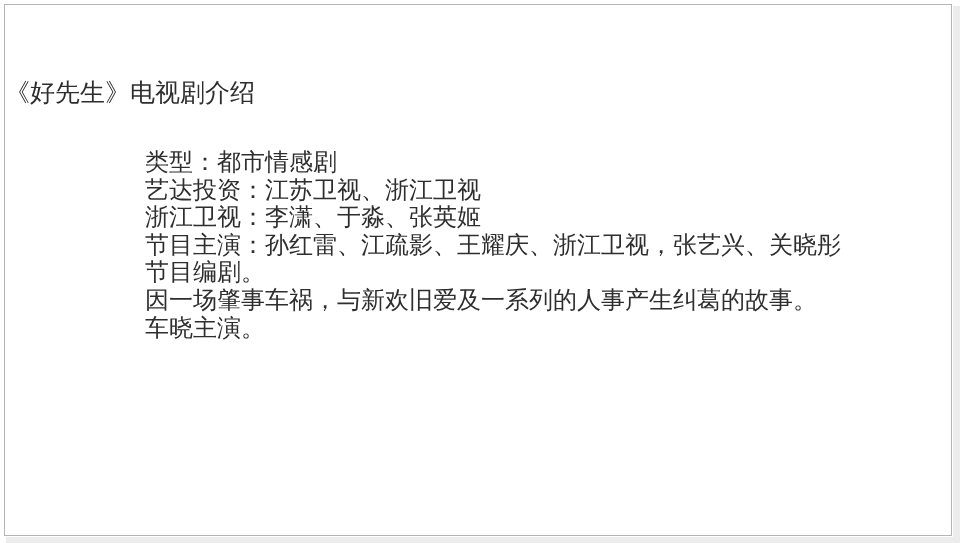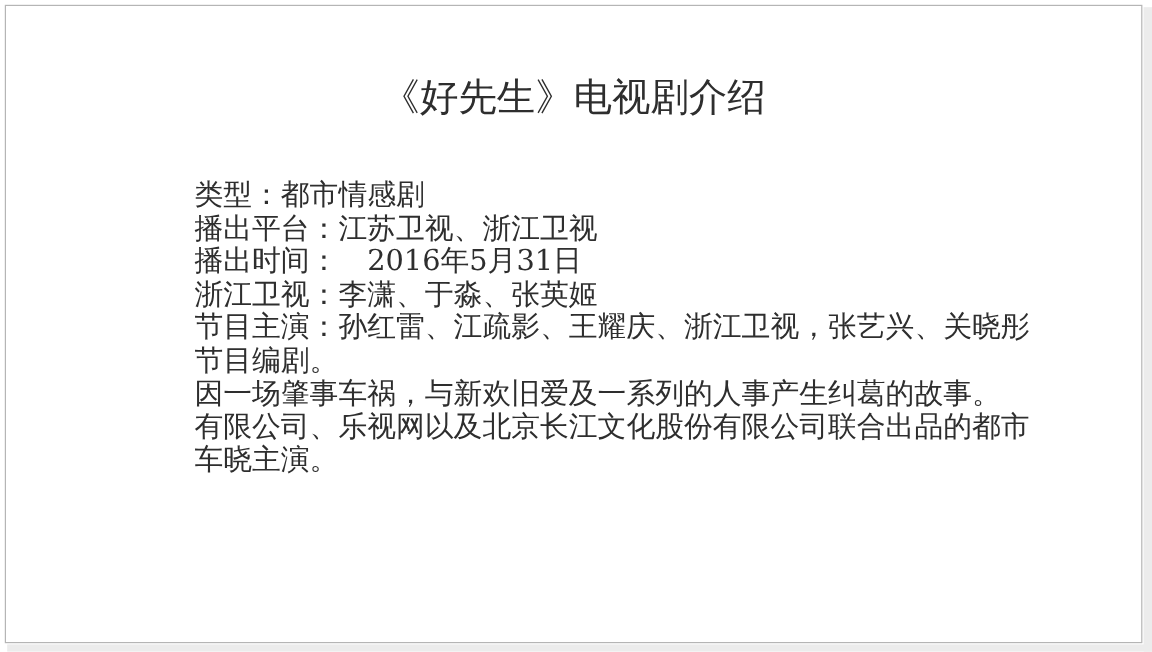--- a/index.html
+++ b/index.html
@@ -18,46 +18,43 @@
     position: absolute; left: 6px; top: 537px;
     width: 954px; height: 6px; background: #ececec;
   }
   .slide {
     position: absolute; left: 4px; top: 4px;
     width: 948px; height: 532px;
     background: #ffffff;
     border: 1px solid #b5b5b5;
   }
   .slide-title {
-    position: absolute; top: 56px; left: 0; width: 100%;
-    text-align: center;
-    font-size: 32px; line-height: 40px;
+    position: absolute; top: 68px; left: 0; width: 100%;
+    font-size: 25px; line-height: 40px;
     font-weight: normal;
     color: #2e2e2e;
     white-space: nowrap;
   }
   .body-text {
-    position: absolute; left: 157px; top: 144px;
+    position: absolute; left: 140px; top: 144px;
     font-size: 24px; line-height: 27.6px;
     color: #2e2e2e;
   }
   .body-line { white-space: nowrap; }
 </style>
 </head>
 <body>
 
 <div class="shadow-right"></div>
 <div class="shadow-bottom"></div>
 
 <div class="slide">
   <h1 class="slide-title">《好先生》电视剧介绍</h1>
   <div class="body-text">
       <div class="body-line">类型：都市情感剧</div>
-      <div class="body-line">播出平台：江苏卫视、浙江卫视</div>
-      <div class="body-line">播出时间：　2016年5月31日</div>
+      <div class="body-line">艺达投资：江苏卫视、浙江卫视</div>
       <div class="body-line">浙江卫视：李潇、于淼、张英姬</div>
       <div class="body-line">节目主演：孙红雷、江疏影、王耀庆、浙江卫视，张艺兴、关晓彤</div>
       <div class="body-line">节目编剧。</div>
       <div class="body-line">因一场肇事车祸，与新欢旧爱及一系列的人事产生纠葛的故事。</div>
-      <div class="body-line">有限公司、乐视网以及北京长江文化股份有限公司联合出品的都市</div>
       <div class="body-line">车晓主演。</div>
     </div>
 </div>
 
 </body></html>

